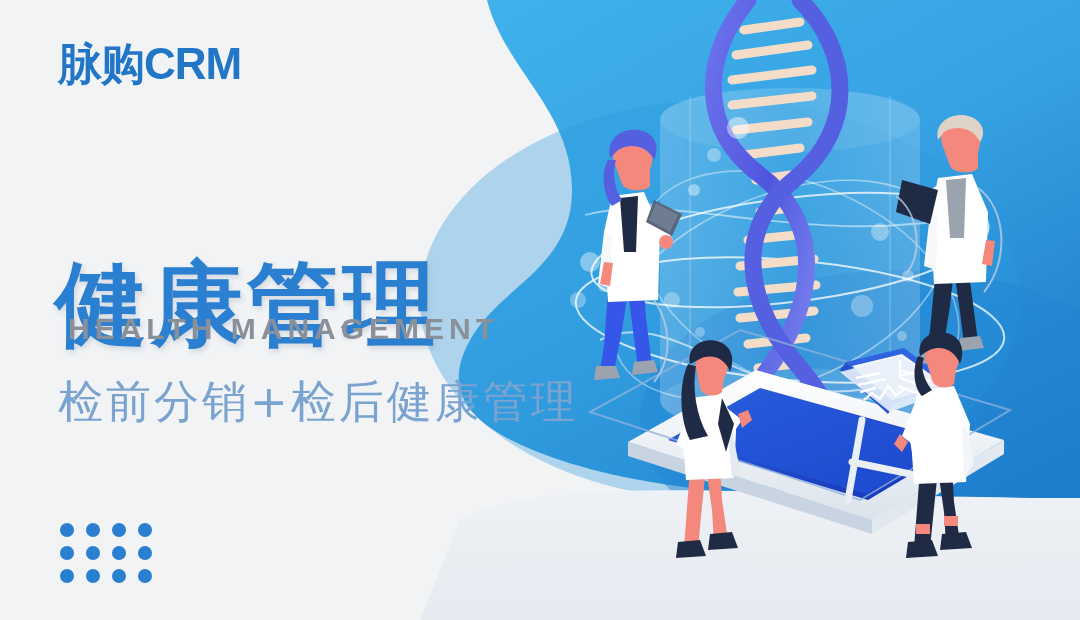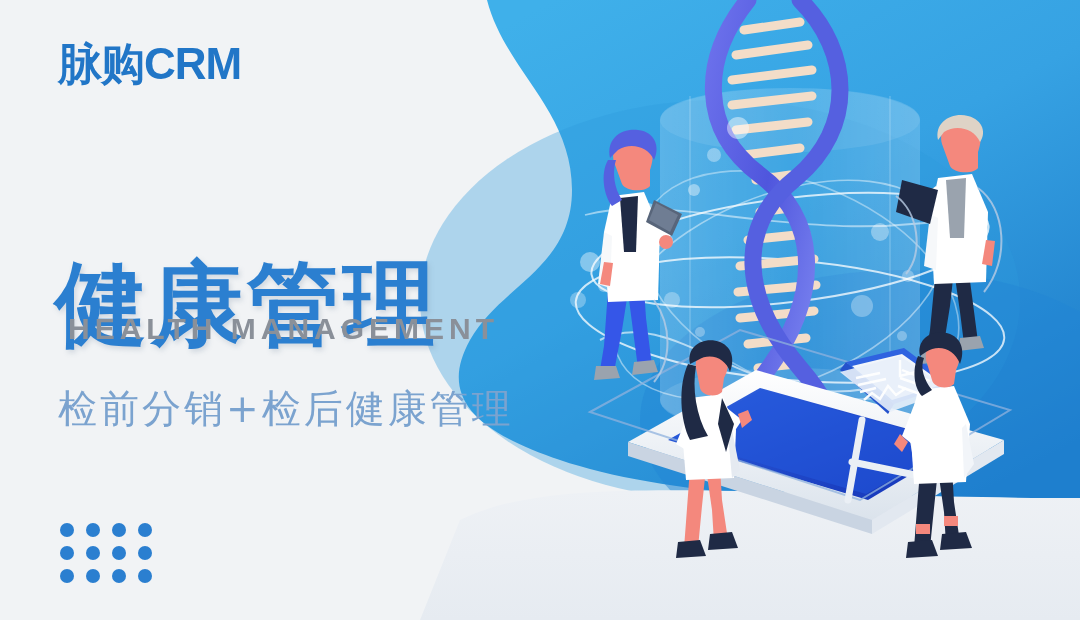--- a/index.html
+++ b/index.html
@@ -35,24 +35,23 @@
     font-family:Liberation Sans, sans-serif;
     text-shadow:2px 3px 5px rgba(120,140,165,0.25);
   }
   .subtitle{
     position:absolute;left:68px;top:314px;
     font-size:30px;color:#8a9099;letter-spacing:5px;
     line-height:1;white-space:nowrap;font-weight:bold;
   }
   .tagline{
     position:absolute;left:58px;top:375px;
-    font-size:39px;color:#7ba3cf;letter-spacing:3px;
+    font-size:45px;color:#7ba3cf;letter-spacing:3px;
     line-height:1.2;white-space:nowrap;font-weight:normal;
     font-family:"DejaVu Sans","Liberation Sans",sans-serif;
-    margin-top:11px;
   }
   .dot-grid{
     position:absolute;left:60px;top:523px;
     display:grid;grid-template-columns:repeat(4,26px);
     grid-template-rows:repeat(3,23px);
   }
   .dot-grid i{
     display:block;width:14px;height:14px;border-radius:50%;
     background:#2b7fd0;
   }

